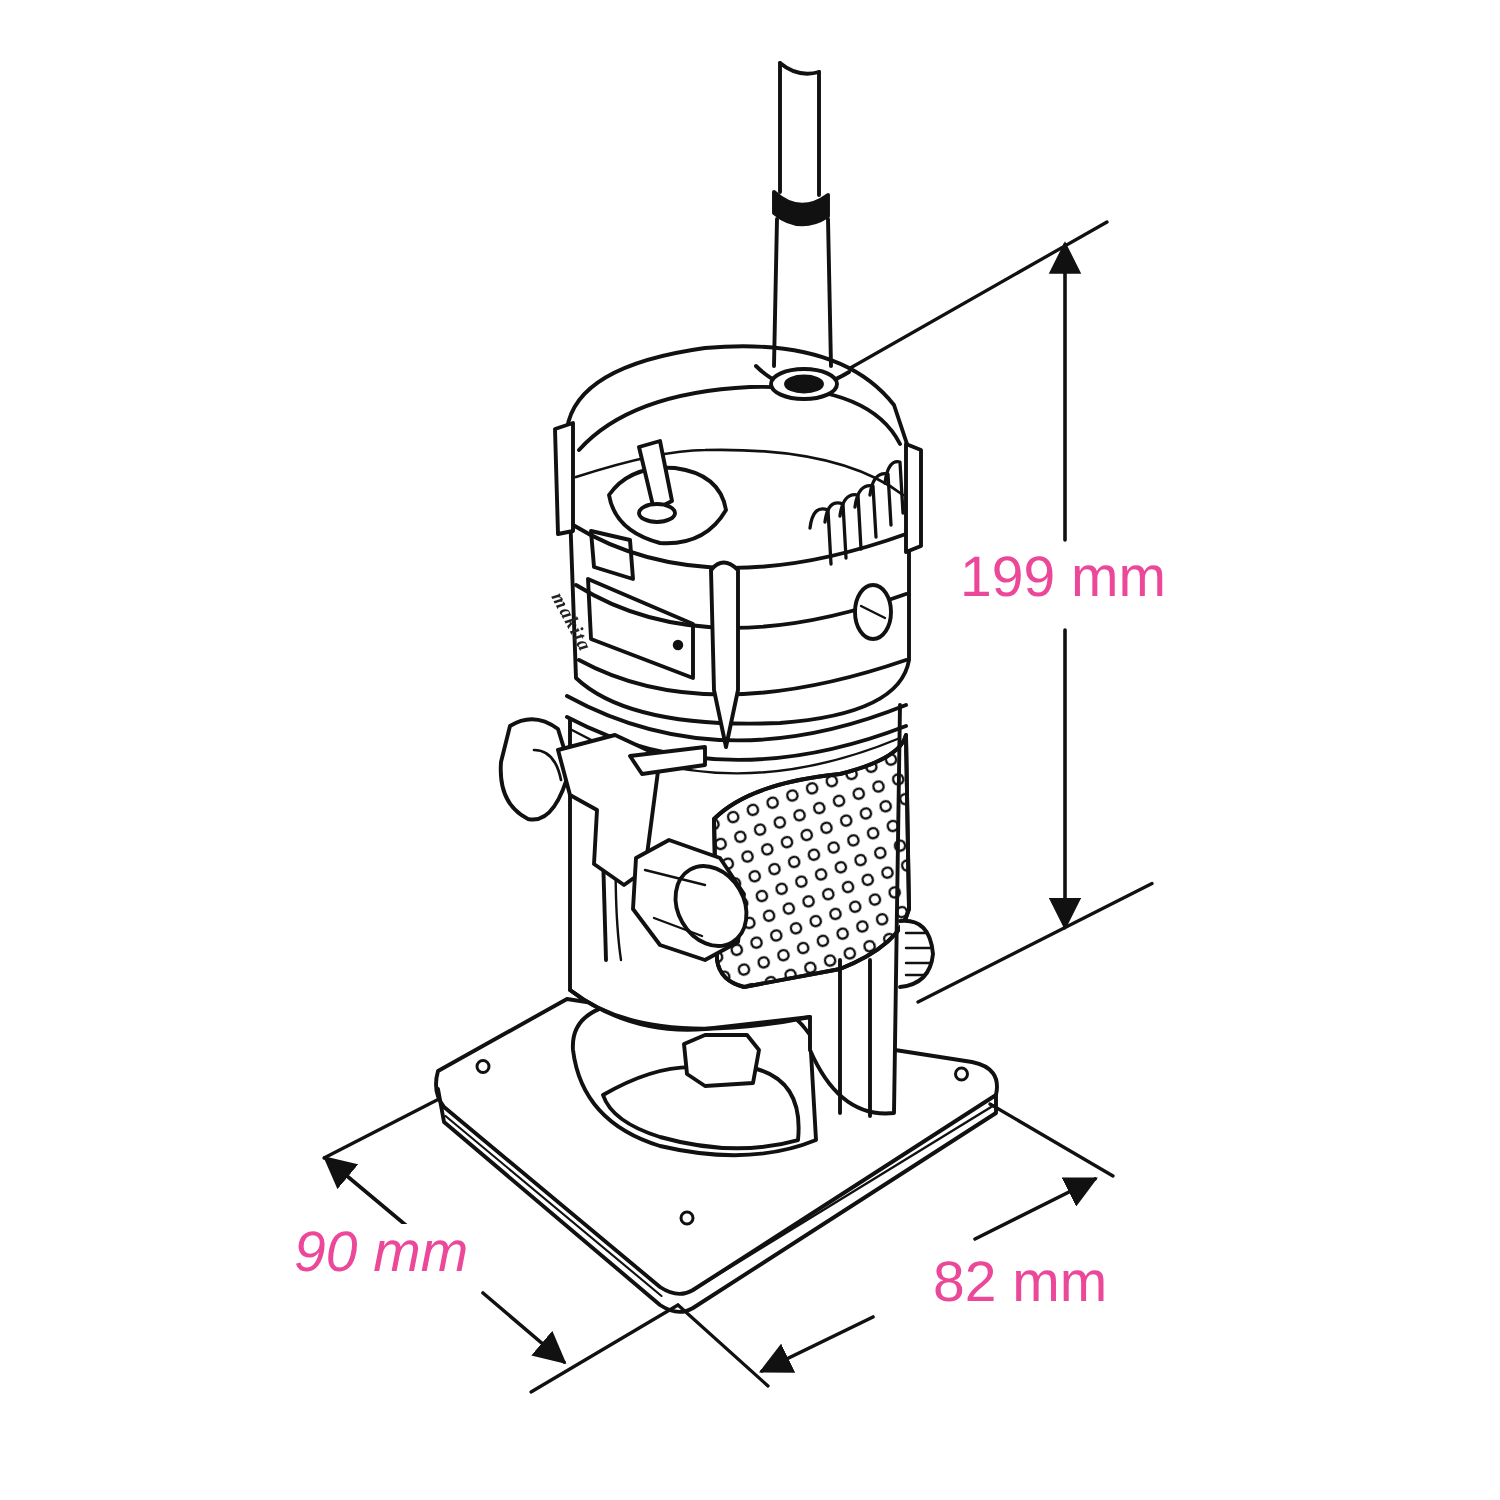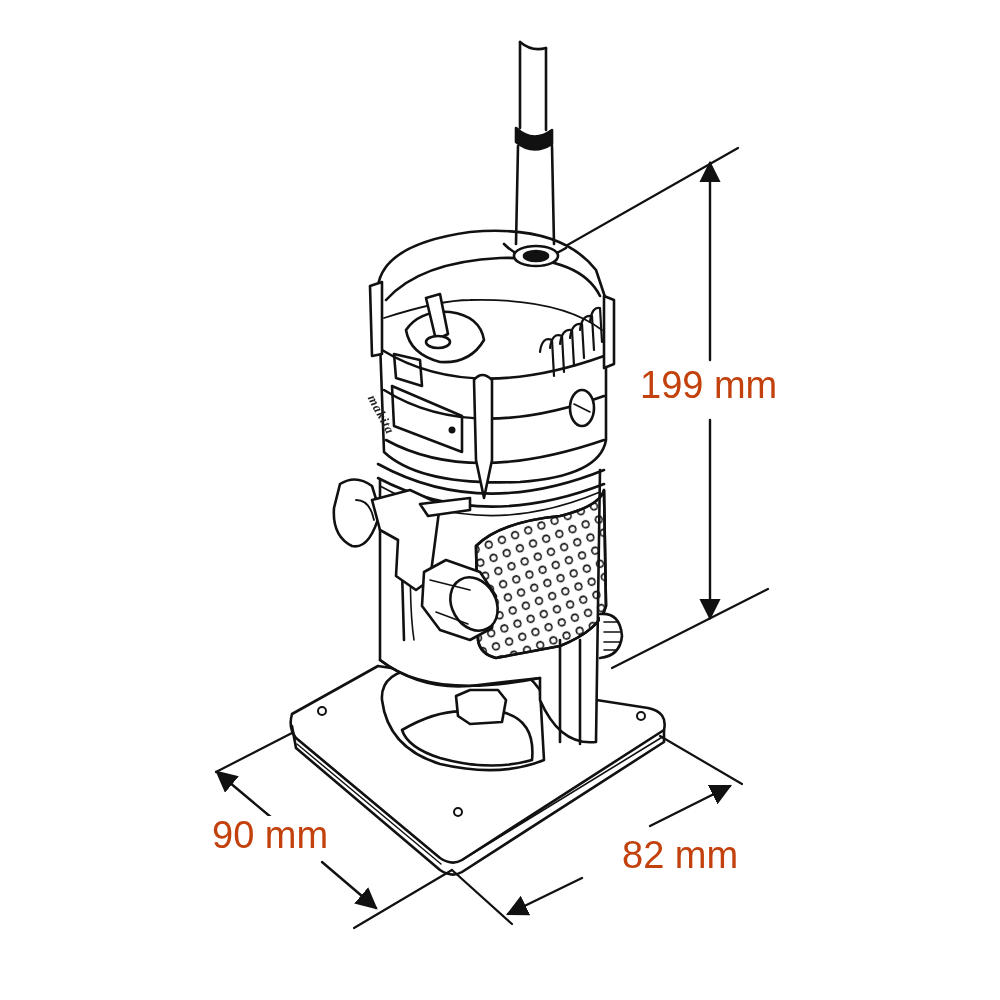--- a/index.html
+++ b/index.html
@@ -2,28 +2,28 @@
 <html><head>
 <meta charset="utf-8">
 <style>
   html, body { margin: 0; padding: 0; background: #ffffff; }
   body { width: 1000px; height: 1000px; overflow: hidden; position: relative; font-family: "Liberation Sans", sans-serif; }
   #stage { position: absolute; left: 0; top: 0; width: 1000px; height: 1000px; }
   .dim-label {
     position: absolute;
     font-family: "Liberation Sans", sans-serif;
     font-size: 38px;
-    color: #c2410c;
+    color: #ec4899;
     background: #ffffff;
     line-height: 1;
     white-space: nowrap;
     padding: 0 4px;
   }
   #label-height { left: 636px; top: 366px; }
-  #label-depth  { left: 208px; top: 816px; }
+  #label-depth  { left: 192px; top: 816px; font-style: italic; }
   #label-width  { left: 598px; top: 836px; margin-left: 20px; }
   .logo {
     position: absolute;
     left: 378px; top: 392px;
     font-family: "Liberation Serif", serif;
     font-style: italic; font-weight: bold;
     font-size: 13px; color: #222;
     transform: rotate(62deg);
     transform-origin: left top;
     letter-spacing: 1px;

